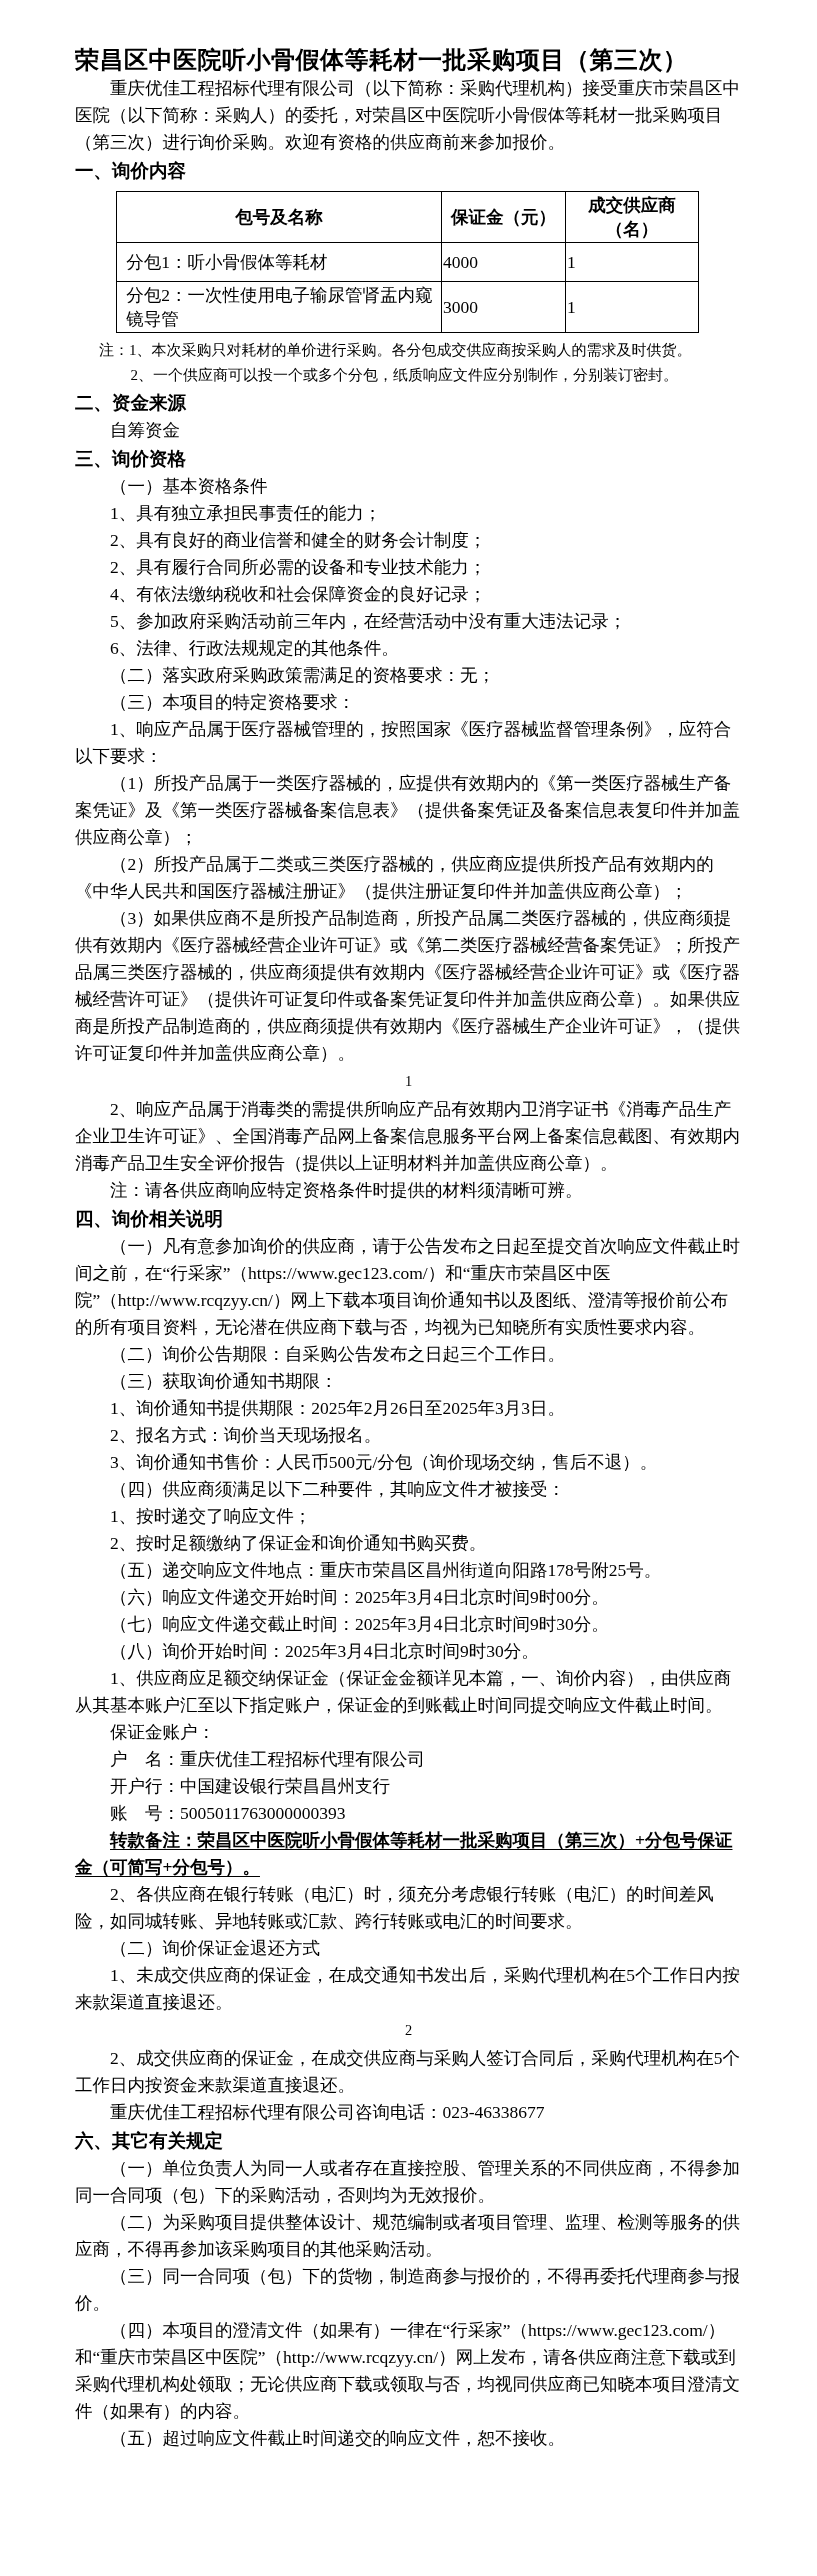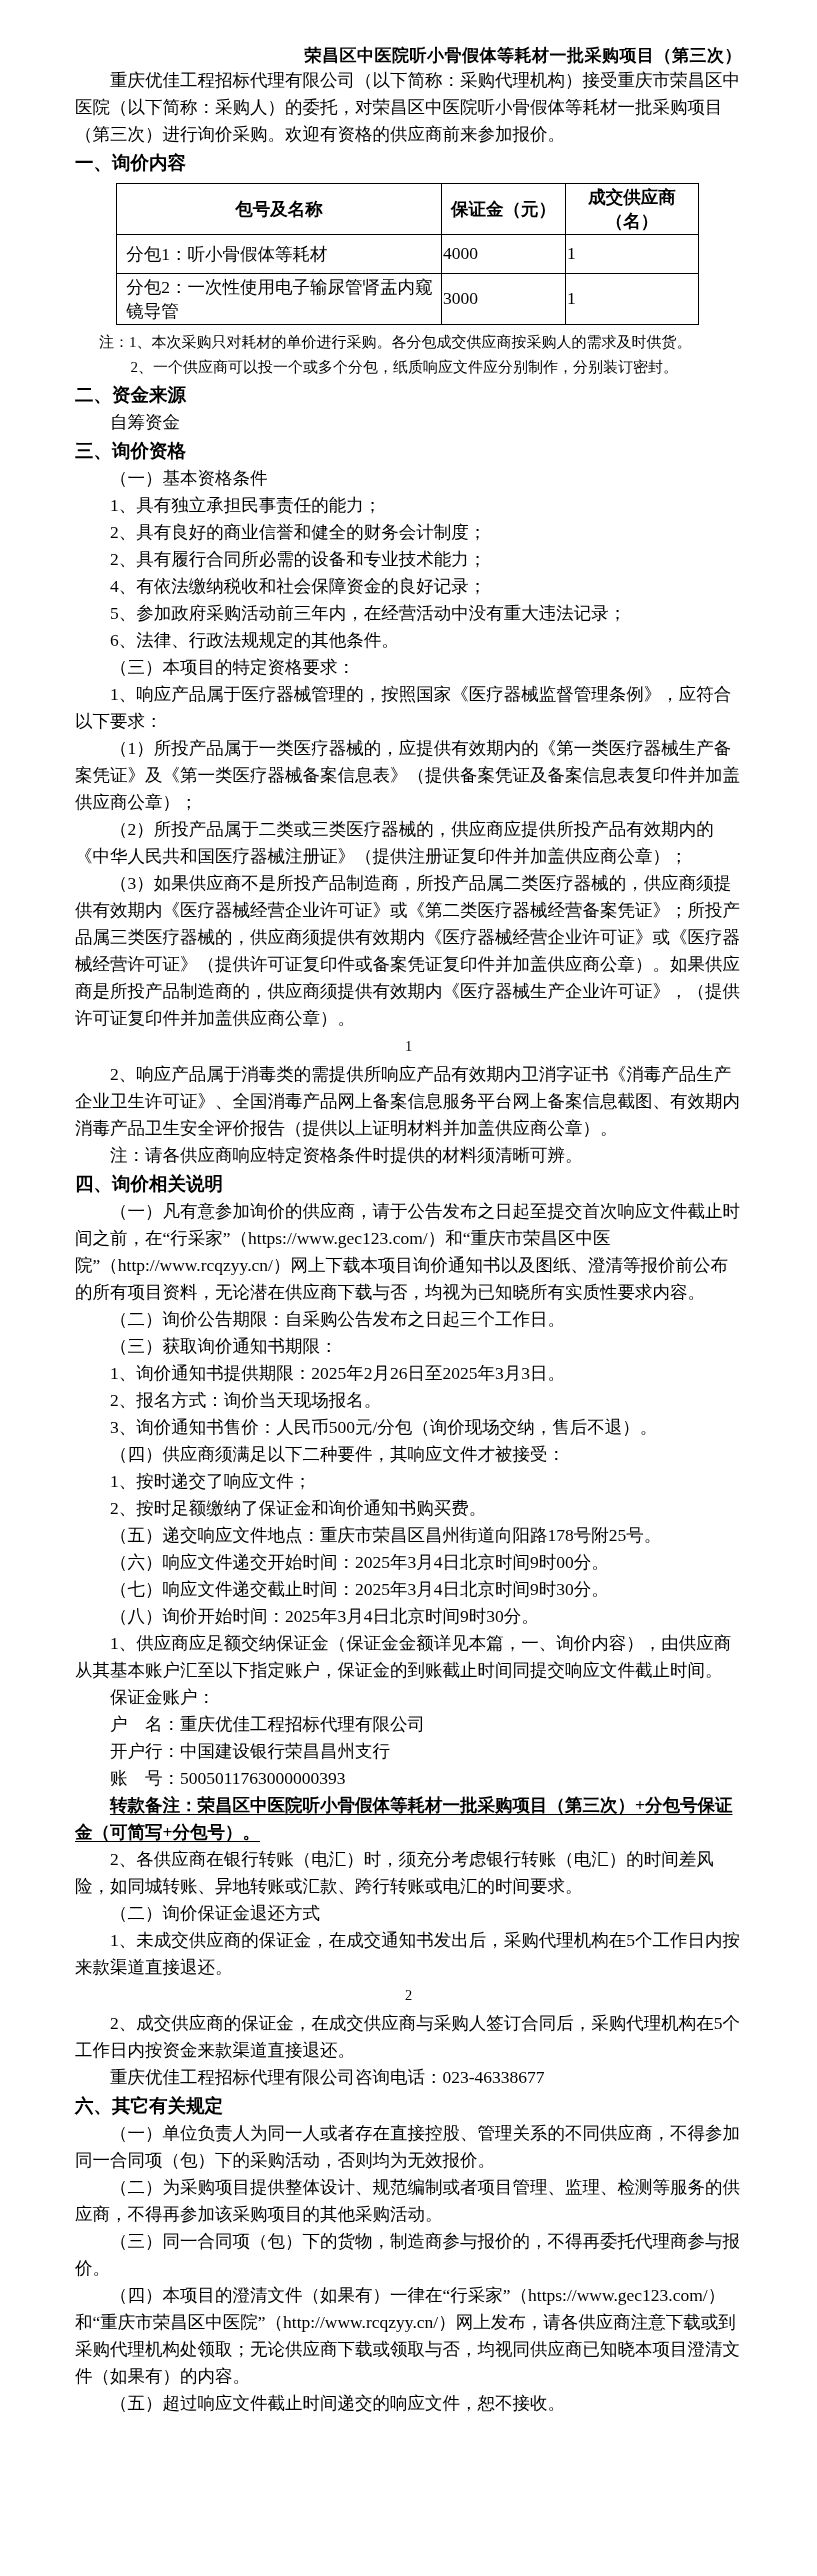--- a/index.html
+++ b/index.html
@@ -1,21 +1,21 @@
 <!DOCTYPE html>
 <html style="font-size:8.2px"><head>
 <meta charset="utf-8">
 <style>
   html,body{margin:0;padding:0;background:#ffffff;}
   body{width:817px;min-height:3008px;color:#000;
        font-family:"Liberation Serif","DejaVu Serif",serif;
        font-size:17.5px;}
   .doc{padding:36px 75px 46px 75px;}
   .title{font-family:"Liberation Sans","DejaVu Sans",sans-serif;
-         font-weight:bold;font-size:17px;text-align:right;
+         font-weight:bold;font-size:24px;text-align:left;
          margin:10.3px 0 0 0;line-height:1.2;letter-spacing:0.5px;}
   .subtitle{font-family:"Liberation Sans","DejaVu Sans",sans-serif;
          font-weight:bold;font-size:20.6px;text-align:center;
          margin:19.6px 0 20.6px 0;line-height:1.2;letter-spacing:1px;}
   #doc-body p,#doc-body .h{margin:0;}
   .p{line-height:27px;text-indent:2em;}
   .h{font-family:"Liberation Sans","DejaVu Sans",sans-serif;
      font-weight:bold;font-size:18.5px;line-height:29px;}
   .note{font-size:15px;line-height:25px;text-indent:1.6em;}
   .note2{font-size:15px;line-height:25px;text-indent:3.7em;}
@@ -72,20 +72,21 @@
       <div class="h">二、资金来源</div>
       <p class="p">自筹资金</p>
       <div class="h">三、询价资格</div>
       <p class="p">（一）基本资格条件</p>
       <p class="p">1、具有独立承担民事责任的能力；</p>
       <p class="p">2、具有良好的商业信誉和健全的财务会计制度；</p>
       <p class="p">2、具有履行合同所必需的设备和专业技术能力；</p>
       <p class="p">4、有依法缴纳税收和社会保障资金的良好记录；</p>
       <p class="p">5、参加政府采购活动前三年内，在经营活动中没有重大违法记录；</p>
       <p class="p">6、法律、行政法规规定的其他条件。</p>
+      <p class="p">（二）落实政府采购政策需满足的资格要求：无；</p>
       <p class="p">（三）本项目的特定资格要求：</p>
       <p class="p">1、响应产品属于医疗器械管理的，按照国家《医疗器械监督管理条例》，应符合以下要求：</p>
       <p class="p">（1）所投产品属于一类医疗器械的，应提供有效期内的《第一类医疗器械生产备案凭证》及《第一类医疗器械备案信息表》（提供备案凭证及备案信息表复印件并加盖供应商公章）；</p>
       <p class="p">（2）所投产品属于二类或三类医疗器械的，供应商应提供所投产品有效期内的《中华人民共和国医疗器械注册证》（提供注册证复印件并加盖供应商公章）；</p>
       <p class="p">（3）如果供应商不是所投产品制造商，所投产品属二类医疗器械的，供应商须提供有效期内《医疗器械经营企业许可证》或《第二类医疗器械经营备案凭证》；所投产品属三类医疗器械的，供应商须提供有效期内《医疗器械经营企业许可证》或《医疗器械经营许可证》（提供许可证复印件或备案凭证复印件并加盖供应商公章）。如果供应商是所投产品制造商的，供应商须提供有效期内《医疗器械生产企业许可证》，（提供许可证复印件并加盖供应商公章）。</p>
       <p class="pagenum">1</p>
       <p class="p">2、响应产品属于消毒类的需提供所响应产品有效期内卫消字证书《消毒产品生产企业卫生许可证》、全国消毒产品网上备案信息服务平台网上备案信息截图、有效期内消毒产品卫生安全评价报告（提供以上证明材料并加盖供应商公章）。</p>
       <p class="p">注：请各供应商响应特定资格条件时提供的材料须清晰可辨。</p>
       <div class="h">四、询价相关说明</div>
       <p class="p">（一）凡有意参加询价的供应商，请于公告发布之日起至提交首次响应文件截止时间之前，在“行采家”（https://www.gec123.com/）和“重庆市荣昌区中医院”（http://www.rcqzyy.cn/）网上下载本项目询价通知书以及图纸、澄清等报价前公布的所有项目资料，无论潜在供应商下载与否，均视为已知晓所有实质性要求内容。</p>

